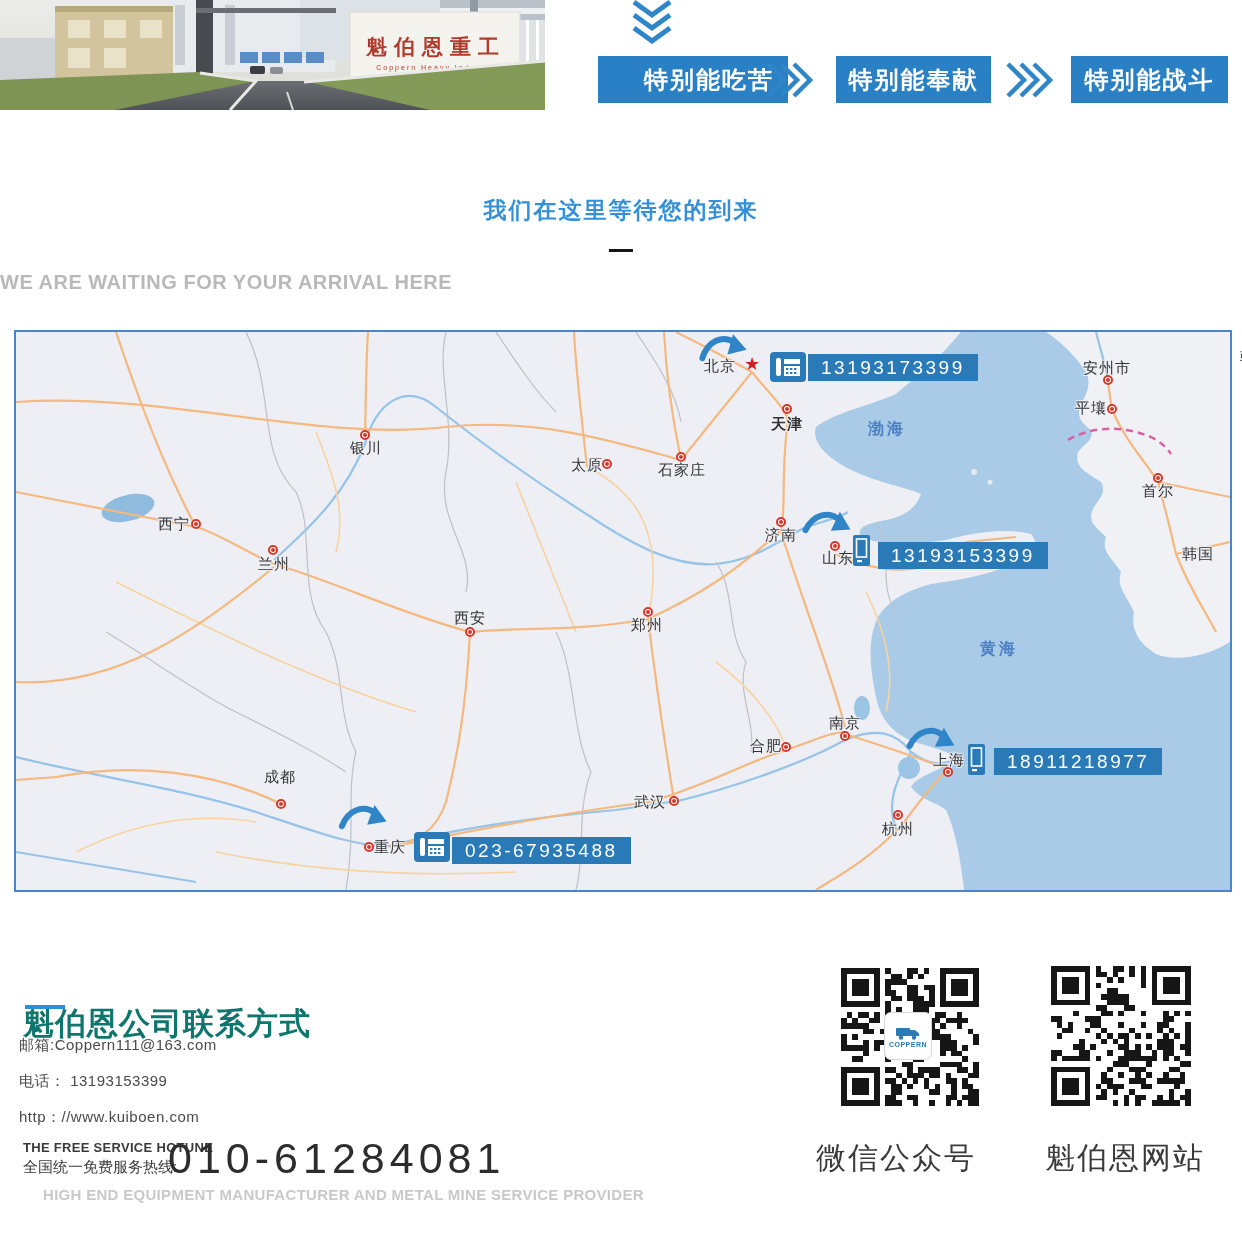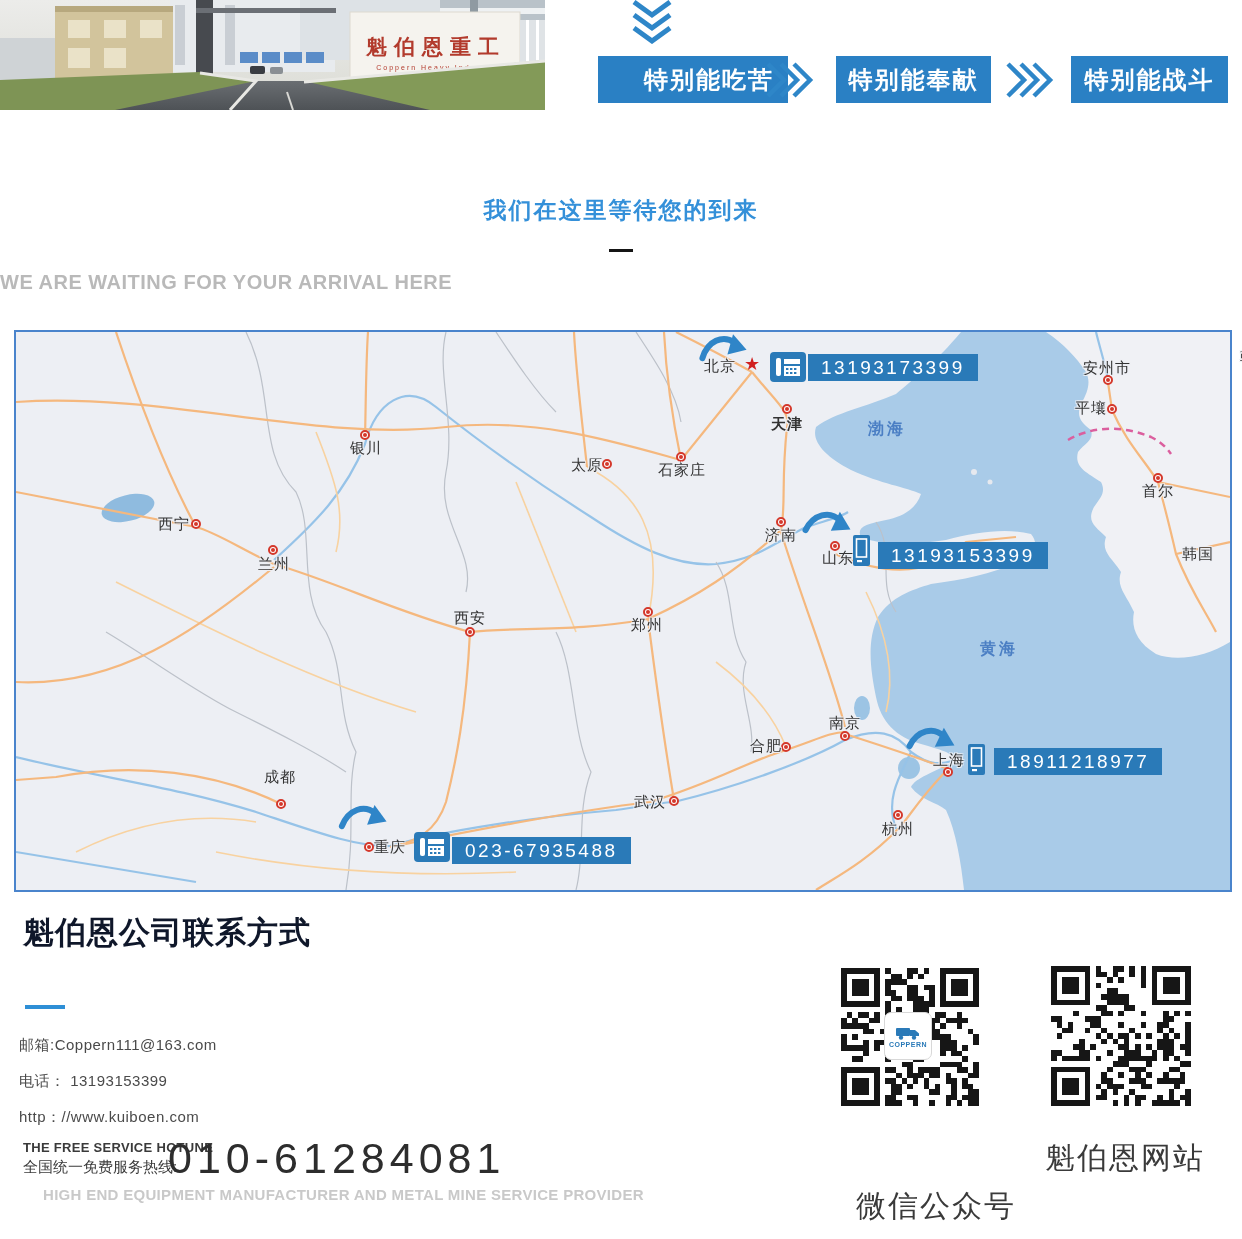--- a/index.html
+++ b/index.html
@@ -37,41 +37,41 @@
   .mk-dot{position:absolute;width:10px;height:10px;transform:translate(-50%,-50%);border:2px solid #d4382b;background:#fff;border-radius:50%;box-sizing:border-box;}
   .mk-dot i{display:block;width:4px;height:4px;margin:1px;background:#d4382b;border-radius:50%;}
   .mk-star{position:absolute;transform:translate(-50%,-55%);color:#d01f1f;font-size:18px;line-height:1;font-style:normal;}
   .co-arrow{position:absolute;width:50px;height:38px;}
   .co-ic{position:absolute;}
   .phone-box{
     position:absolute;background:#2a7ab8;color:#fff;font-size:19px;letter-spacing:2.5px;
     padding:2px 13px;line-height:23px;white-space:nowrap;
   }
   
-  #contact-title{left:23px;top:912px;font-size:31px;font-weight:bold;color:#0f172a;letter-spacing:1px;}
+  #contact-title{left:23px;top:1003px;font-size:31px;font-weight:bold;color:#0f766e;letter-spacing:1px;}
   #contact-underline{left:25px;top:1005px;width:40px;height:4px;background:#2e8fd6;}
   .contact-line{left:19px;font-size:15px;color:#4a4a4a;letter-spacing:.5px;}
   #contact-email{top:1036px;}
   #contact-phone{top:1072px;}
   #contact-site{top:1108px;}
   #hotline-en{left:23px;top:1140px;font-size:13px;font-weight:bold;color:#3a3a3a;letter-spacing:.3px;}
   #hotline-cn{left:23px;top:1158px;font-size:15px;color:#3a3a3a;}
   #hotline-number{left:168px;top:1134px;font-size:43px;color:#2d2d2d;letter-spacing:5px;}
   #tagline{left:23px;top:1186px;font-size:15px;color:#c9c9c9;letter-spacing:.3px;font-weight:bold;margin-left:20px;}
   .qr-box{background:#fff;}
   #qr1{left:841px;top:968px;width:138px;height:138px;}
   #qr2{left:1051px;top:966px;width:140px;height:140px;}
   .qr-box svg{display:block;width:100%;height:100%;}
   #qr1-logo{
     left:884px;top:1012px;width:46px;height:46px;background:#fff;border:1px solid #d8d8d8;border-radius:7px;
     display:flex;flex-direction:column;align-items:center;justify-content:center;
   }
   #qr1-logo span{font-size:7px;font-weight:bold;color:#2a7ab8;letter-spacing:.5px;}
   .qr-label{top:1138px;font-size:30px;color:#3a3a3a;letter-spacing:2px;text-align:center;}
-  #qr1-label{left:856px;width:160px;margin-top:48px;}
+  #qr1-label{left:816px;width:160px;}
   #qr2-label{left:1045px;width:160px;}
 </style>
 </head>
 <body>
 
 <div class="abs" id="factory-photo">
   <svg width="545" height="110" viewBox="0 0 545 110">
     <defs>
       <linearGradient id="sky" x1="0" y1="0" x2="0" y2="1">
         <stop offset="0" stop-color="#ececea"></stop>

